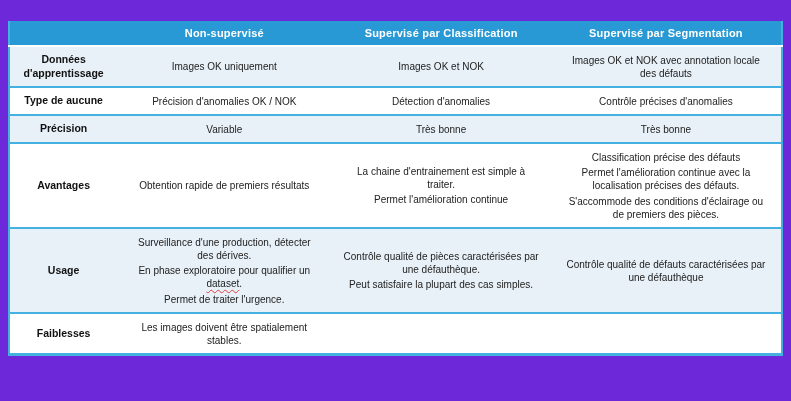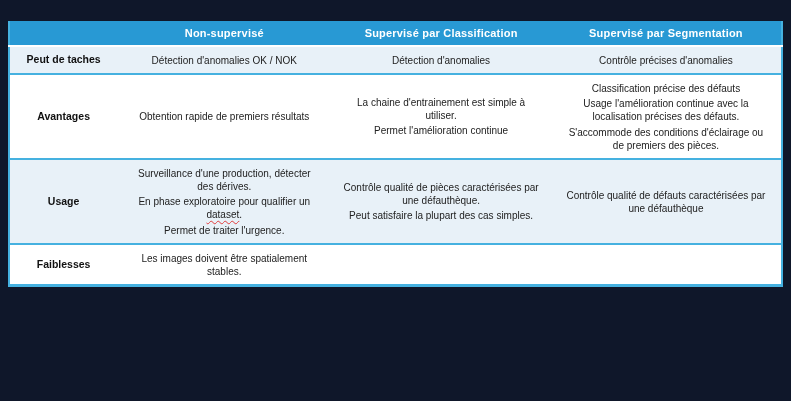--- a/index.html
+++ b/index.html
@@ -1,16 +1,16 @@
 <!DOCTYPE html>
 <html><head>
 <meta charset="utf-8">
 <style>
   html,body{margin:0;padding:0;background:#fff;}
-  #page{position:relative;width:791px;height:401px;background:#0f172a;overflow:hidden;
+  #page{position:relative;width:791px;height:401px;background:#6d28d9;overflow:hidden;
         font-family:"Liberation Sans",sans-serif;}
   .table-wrap{position:absolute;left:8px;top:21px;width:775px;}
   table{width:100%;border-collapse:collapse;table-layout:fixed;
         border:2px solid #45b1e0;border-top:none;border-bottom-width:3px;}
   col.c-label{width:14%;}
   col.c1{width:27.7%;}
   col.c2{width:28.4%;}
   col.c3{width:29.9%;}
   thead th{background:#2899d4;color:#ffffff;font-size:11px;font-weight:bold;
            padding:6px 4px;border-bottom:2px solid #ffffff;text-align:center;letter-spacing:.2px;}
@@ -40,43 +40,67 @@
       <thead>
         <tr>
             <th></th>
             <th>Non-supervisé</th>
             <th>Supervisé par Classification</th>
             <th>Supervisé par Segmentation</th>
           </tr>
       </thead>
       <tbody>
           <tr>
-            <th>Peut de taches</th>
+            <th>Données d'apprentissage</th>
             <td>
-              <p>Détection d'anomalies OK / NOK</p>
+              <p>Images OK uniquement</p>
+            </td>
+            <td>
+              <p>Images OK et NOK</p>
+            </td>
+            <td>
+              <p>Images OK et NOK avec annotation locale des défauts</p>
+            </td>
+          </tr>
+          <tr>
+            <th>Type de aucune</th>
+            <td>
+              <p>Précision d'anomalies OK / NOK</p>
             </td>
             <td>
               <p>Détection d'anomalies</p>
             </td>
             <td>
               <p>Contrôle précises d'anomalies</p>
             </td>
           </tr>
           <tr>
+            <th>Précision</th>
+            <td>
+              <p>Variable</p>
+            </td>
+            <td>
+              <p>Très bonne</p>
+            </td>
+            <td>
+              <p>Très bonne</p>
+            </td>
+          </tr>
+          <tr>
             <th>Avantages</th>
             <td>
               <p>Obtention rapide de premiers résultats</p>
             </td>
             <td>
-              <p>La chaine d'entrainement est simple à utiliser.</p>
+              <p>La chaine d'entrainement est simple à traiter.</p>
               <p>Permet l'amélioration continue</p>
             </td>
             <td>
               <p>Classification précise des défauts</p>
-              <p>Usage l'amélioration continue avec la localisation précises des défauts.</p>
+              <p>Permet l'amélioration continue avec la localisation précises des défauts.</p>
               <p>S'accommode des conditions d'éclairage ou de premiers des pièces.</p>
             </td>
           </tr>
           <tr>
             <th>Usage</th>
             <td>
               <p>Surveillance d'une production, détecter des dérives.</p>
               <p>En phase exploratoire pour qualifier un <span class="misspell">dataset</span>.</p>
               <p>Permet de traiter l'urgence.</p>
             </td>

